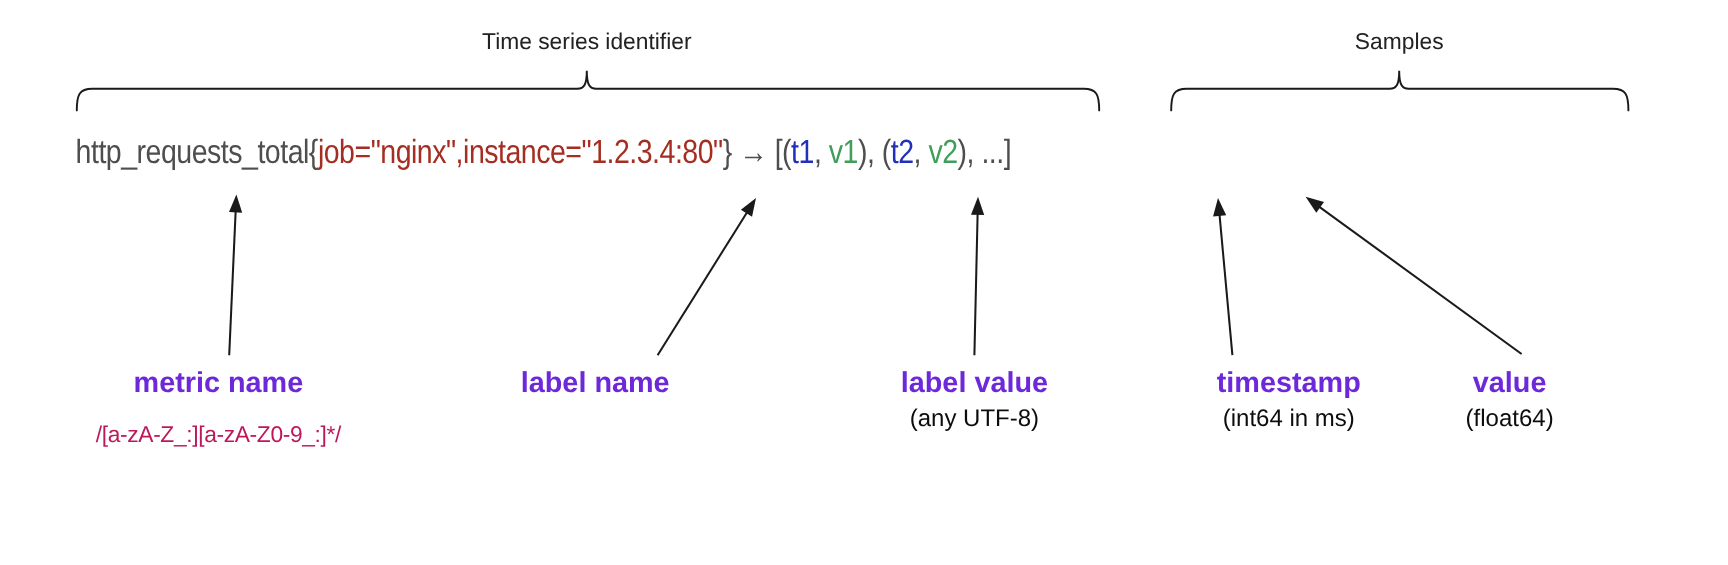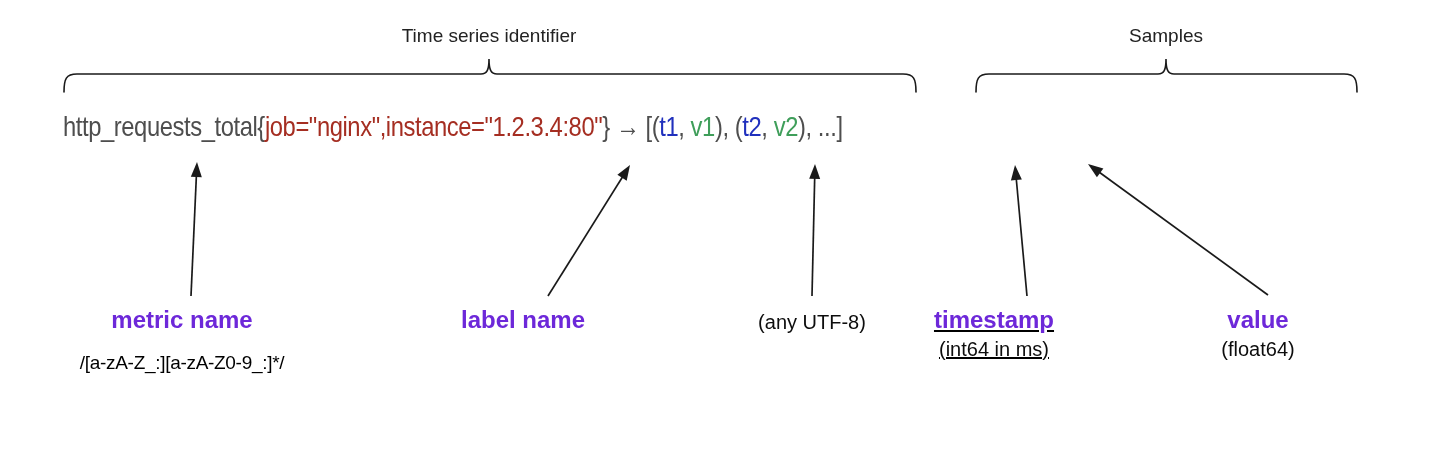--- a/index.html
+++ b/index.html
@@ -30,21 +30,21 @@
     position:absolute;transform:translateX(-50%);
     text-align:center;white-space:nowrap;
   }
   .annotation .title{
     font-size:24px;font-weight:bold;color:#6d28d9;line-height:27px;
   }
   .annotation .sub-plain{
     font-size:20px;font-weight:normal;color:#0d0d0d;line-height:27px;margin-top:3px;
   }
   .annotation .sub-regex{
-    font-size:19px;font-weight:normal;color:#000000;margin-top:19px;letter-spacing:-0.3px;
+    font-size:19px;font-weight:normal;color:#be185d;margin-top:19px;letter-spacing:-0.3px;
   }
   #footnote{
     position:absolute;left:18px;top:418px;
     font-size:17px;color:#222;white-space:nowrap;
   }
   #footnote .hl{color:var(--red,#a52e22);}
 </style>
 </head>
 <body>
 
@@ -79,29 +79,30 @@
 
   <div class="abs top-label" style="left:1166px;top:25px;">Samples</div>
 
   <div id="code-line"><span class="c-gray">http_requests_total</span><span class="c-gray">{</span><span class="c-red">job="nginx",instance="1.2.3.4:80"</span><span class="c-gray">}</span><span class="c-gray"> → [(</span><span class="c-blue">t1</span><span class="c-gray">, </span><span class="c-green">v1</span><span class="c-gray">), (</span><span class="c-blue">t2</span><span class="c-gray">, </span><span class="c-green">v2</span><span class="c-gray">), ...]</span></div>
 
   <div class="annotation" style="left:182px;top:306px;">
     <div class="title">metric name</div>
     <div class="sub-regex">/[a-zA-Z_:][a-zA-Z0-9_:]*/</div>
   </div>
 
-  <div class="annotation" style="left:496px;top:306px;margin-left:27px;">
+  <div class="annotation" style="left:496px;top:306px;">
     <div class="title">label name</div>
   </div>
 
   <div class="annotation" style="left:812px;top:306px;">
+    <div class="title">label value</div>
     <div class="sub-plain">(any UTF-8)</div>
   </div>
 
-  <div class="annotation" style="left:994px;top:306px;text-decoration:underline;">
+  <div class="annotation" style="left:1074px;top:306px;">
     <div class="title">timestamp</div>
     <div class="sub-plain">(int64 in ms)</div>
   </div>
 
   <div class="annotation" style="left:1258px;top:306px;">
     <div class="title">value</div>
     <div class="sub-plain">(float64)</div>
   </div>
 
 

